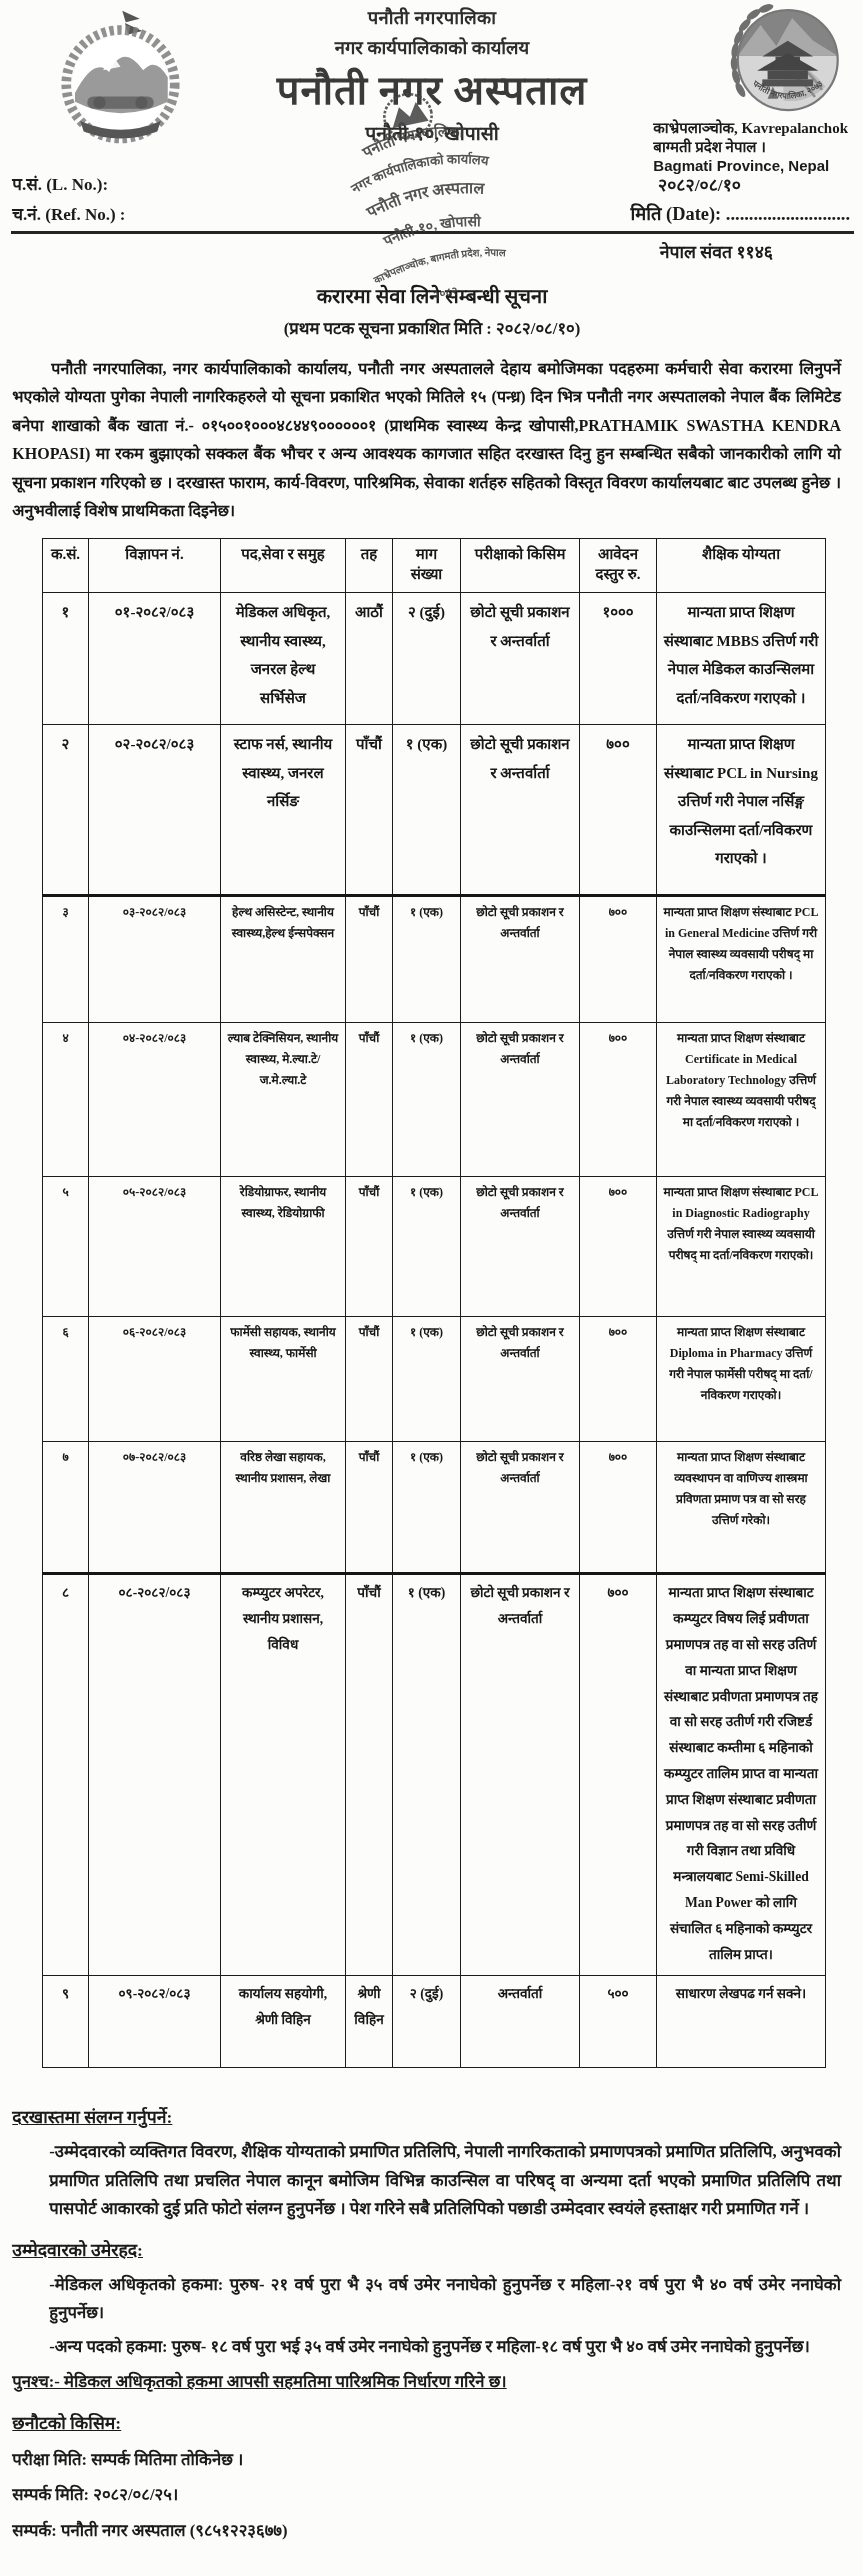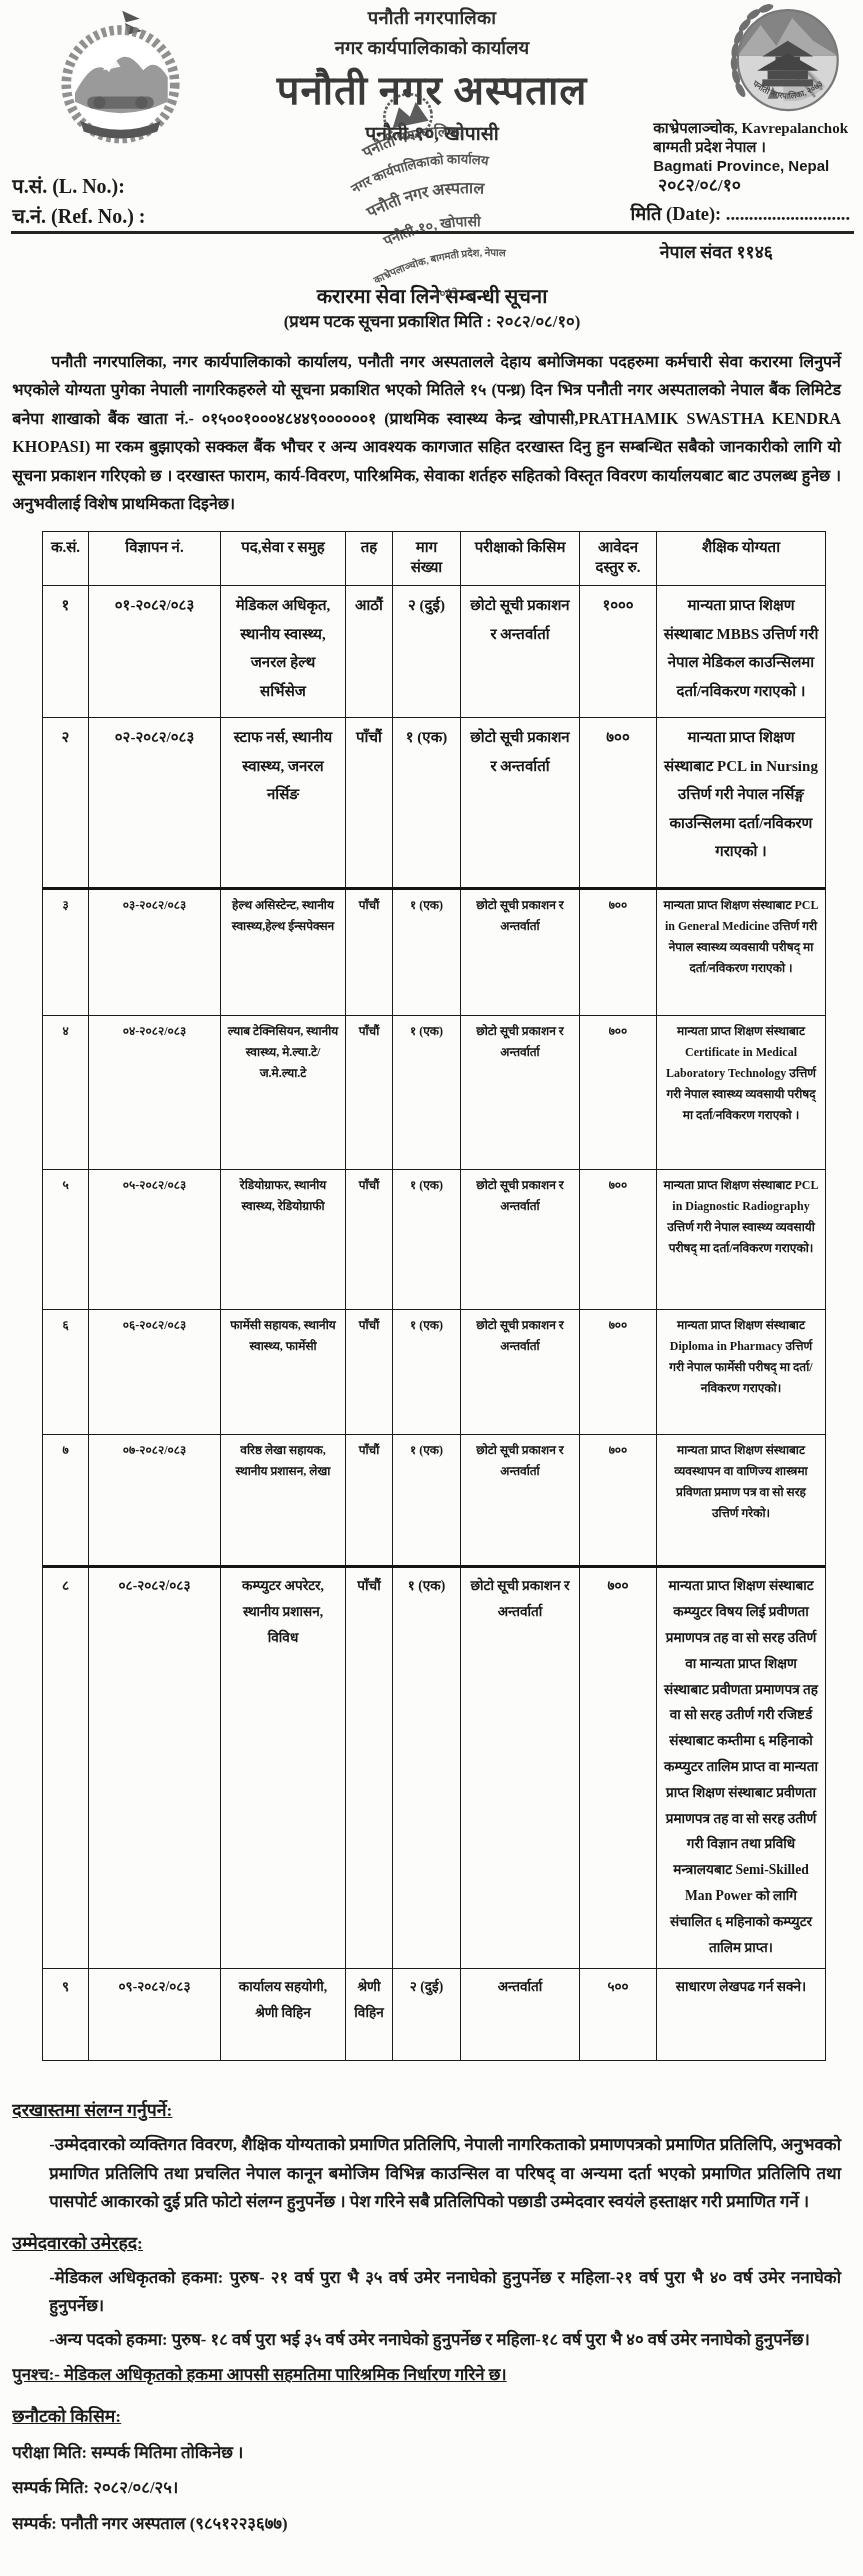--- a/index.html
+++ b/index.html
@@ -21,32 +21,32 @@
   .emblem-left{position:absolute;left:54px;top:7px;}
   .logo-right{position:absolute;right:14px;top:1.8px;}
   .head-center{position:absolute;left:0;right:0;top:3.5px;text-align:center;}
   .org-top{font-size:18.4px;font-weight:bold;color:#2e2e2e;letter-spacing:0.4px;}
   .org-office{font-size:18.4px;font-weight:bold;color:#2e2e2e;margin-top:5.3px;}
   .org-name{font-size:40px;font-weight:bold;color:#3a3a3a;margin-top:1.8px;letter-spacing:0.9px;}
   .org-address{font-size:19.3px;font-weight:bold;color:#2b2b2b;margin-top:3.5px;}
   .addr-right{position:absolute;right:16px;top:119px;font-weight:bold;line-height:1.25;}
   .addr-right .np{font-size:15px;}
   .addr-right .en{font-size:15px;font-family:"Liberation Sans",sans-serif;}
-  .refline{position:absolute;left:12.3px;font-size:20px;font-weight:bold;}
+  .refline{position:absolute;left:12.3px;font-size:17px;font-weight:bold;}
   .ref1{top:172px;}
   .ref2{top:202px;}
   .date-value{position:absolute;right:123px;top:172px;font-size:17.6px;font-weight:bold;}
   .date-line{position:absolute;right:14px;top:200px;font-size:18.4px;font-weight:bold;}
   .head-rule{position:absolute;left:10.5px;right:10.5px;top:231px;height:2.6px;background:#242424;}
   .sambat{position:absolute;right:91px;top:239px;font-size:17.6px;font-weight:bold;}
   .stamp{position:absolute;left:313px;top:88px;transform:rotate(-12deg);opacity:.88;z-index:3;}
   .stamp text{font-weight:bold;fill:#3d3d3d;font-family:"Liberation Serif",serif;}
   
   .notice-title{ text-align:center;font-size:20px;font-weight:bold;margin-top:17px;}
-  .notice-subtitle{text-align:center;font-size:16.7px;font-weight:bold;}
+  .notice-subtitle{text-align:center;font-size:16.7px;font-weight:bold;margin-top:7px;}
   .intro{
     margin:16px 23px 0 12.3px;
     font-size:16px;font-weight:bold;color:#161616;
     line-height:1.78;text-align:justify;text-indent:39px;
   }
   
   table.vac{
     border-collapse:collapse;
     margin:12.3px 0 0 42px;
     width:783px;

